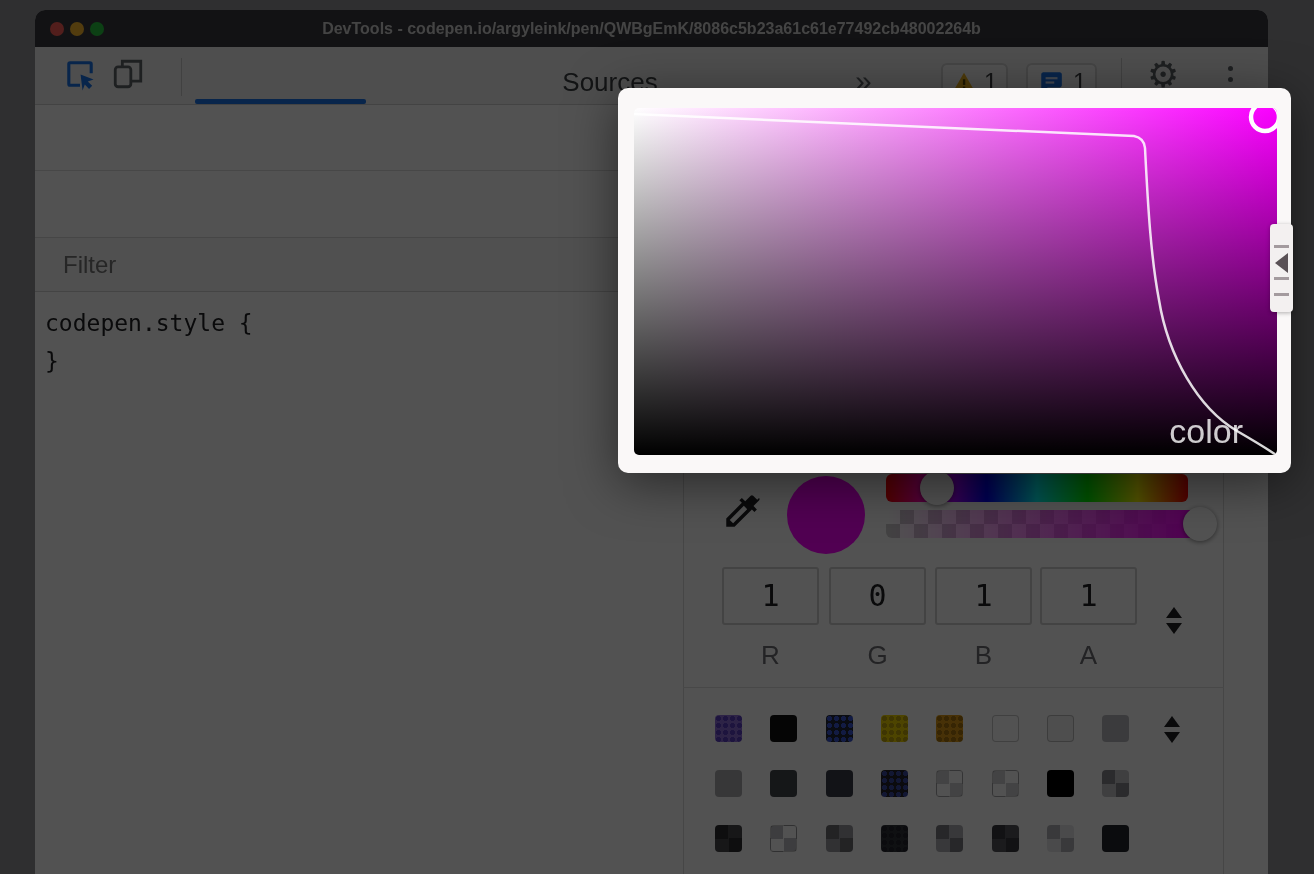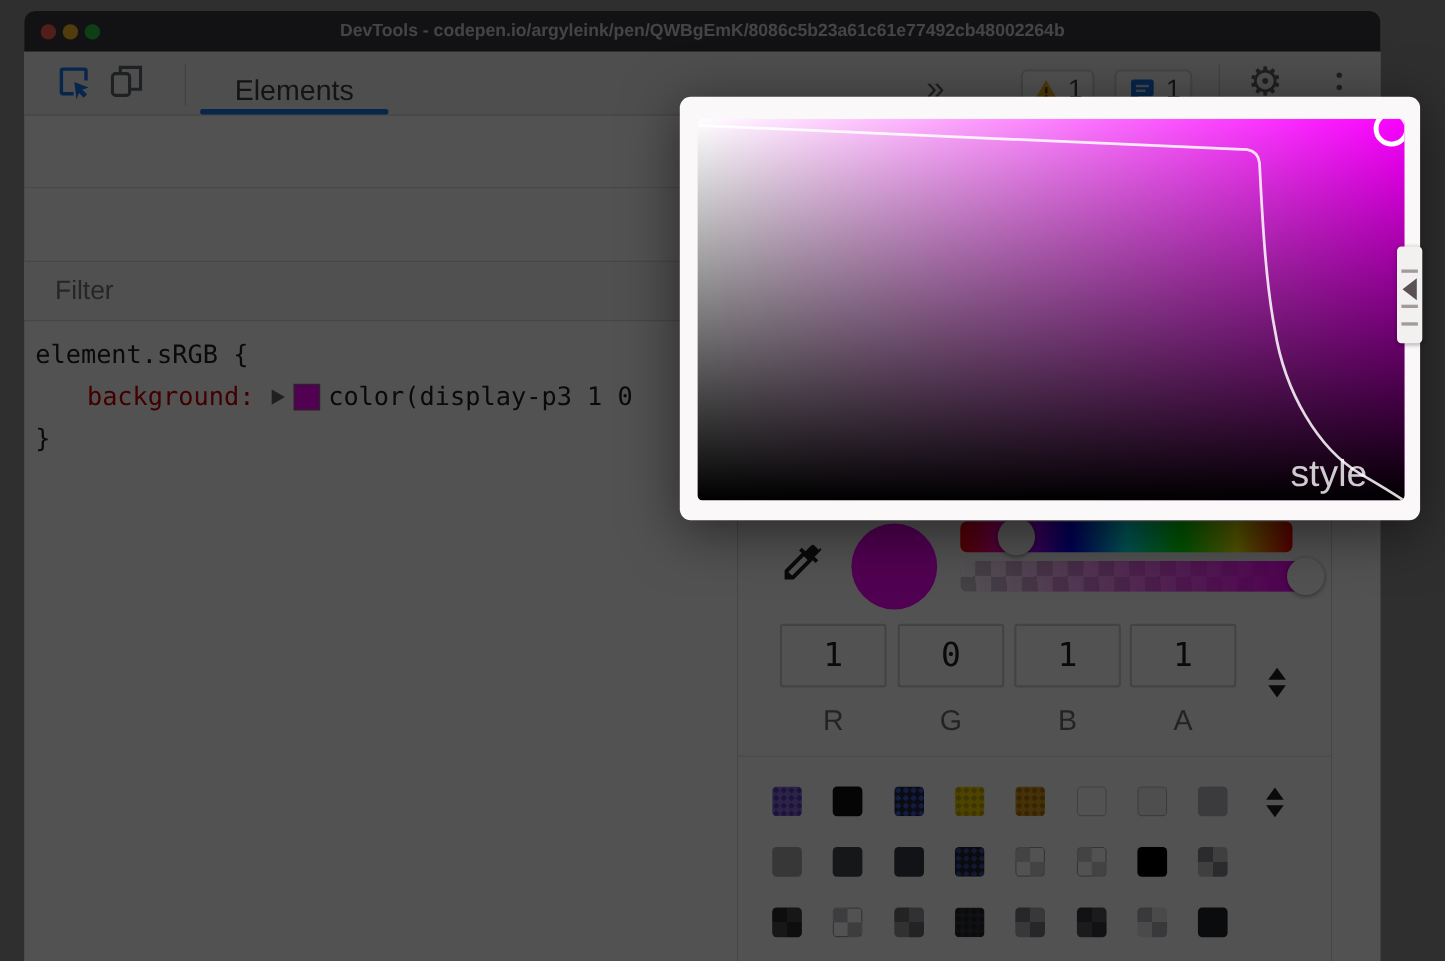--- a/index.html
+++ b/index.html
@@ -1,21 +1,21 @@
 <!DOCTYPE html>
 <html style="--accent: #1a73e8; --magenta: #fa00ff; --prop-red: #c80000; --traffic-red: #ff5f57; --traffic-yellow: #febc2e; --traffic-green: #28c840;"><head>
 <meta charset="utf-8">
 <style>
   * { margin:0; padding:0; box-sizing:border-box; }
   html,body { width:1314px; height:874px; overflow:hidden; }
   body { font-family:"Liberation Sans", sans-serif; }
   .stage { position:relative; width:1314px; height:874px; background:#919196; overflow:hidden; }
 
   
-  .window { position:absolute; left:22px; top:10px; width:1233px; height:864px;
+  .window { position:absolute; left:35px; top:10px; width:1233px; height:864px;
             background:#ffffff; border-radius:10px 10px 0 0; }
 
   .titlebar { position:absolute; left:0; top:0; width:1233px; height:37px;
               background:#3a3a3e; border-radius:10px 10px 0 0; }
   .tl-dot { position:absolute; top:12px; width:14px; height:14px; border-radius:50%; }
   .titlebar-text { position:absolute; left:0; right:0; top:0; height:37px; line-height:37px;
                    text-align:center; font-size:16px; font-weight:bold; color:#d4d4d4; }
 
   .toolbar { position:absolute; left:0; top:37px; width:1233px; height:58px;
              background:#f3f3f3; border-bottom:1px solid #cfcfcf; }
@@ -118,22 +118,22 @@
       </svg>
     </div>
     <div class="tb-icon" style="left:75px">
       <svg width="34" height="34" viewBox="0 0 24 24" fill="none" stroke="#5f6368" stroke-width="2">
         <rect x="3" y="7" width="11" height="14" rx="2"></rect>
         <path d="M8 7V3h13v14h-7"></path>
       </svg>
     </div>
     <div class="vline" style="left:146px;top:48px;height:38px"></div>
 
-    <div class="tab" style="left:160px;width:171px">Elements</div>
     <div class="tab-underline" style="left:160px;width:171px"></div>
+    <div class="tab" style="left:495px;width:160px">Sources</div>
     <div class="more-tabs" style="left:820px">»</div>
 
     <div class="badge" style="left:906px">
       <svg width="24" height="22" viewBox="0 0 24 24">
         <path d="M12 2L23 21H1z" fill="#f0b41c"></path>
         <rect x="10.8" y="9" width="2.6" height="6.2" fill="#5f4b00"></rect>
         <rect x="10.8" y="17" width="2.6" height="2.6" fill="#5f4b00"></rect>
       </svg>
       <span class="badge-num">1</span>
     </div>
@@ -154,27 +154,21 @@
       </div>
 
     <div class="hline" style="left:0;top:160px;width:1233px"></div>
 
     <div class="filter-row">
       <input type="text" placeholder="Filter" style="">
     </div>
 
     <div class="code">
       <div class="code-line">
-        <span>element.sRGB {</span>
-      </div>
-      <div class="code-line" style="padding-left:47px">
-        <span class="prop">background:</span>
-        <span class="disc-tri"></span>
-        <span class="css-swatch"></span>
-        <span class="val">color(display-p3 1 0</span>
+        <span>codepen.style {</span>
       </div>
       <div class="code-line">
         <span>}</span>
       </div>
     </div>
 
     <div class="picker-panel"></div>
 
     <div class="eyedropper">
       <svg width="42" height="46" viewBox="0 0 24 24" fill="#202124">
@@ -236,21 +230,21 @@
   </div>
 
   <div class="dim-overlay"></div>
 
   <div class="popup">
     <div class="gamut-area">
       <svg class="gamut-svg" width="643" height="347" viewBox="0 0 643 347" preserveAspectRatio="none">
         <path d="M 0 6 L 500 28 Q 510 30 511 40 C 514 100 517 150 525 192 C 534 248 564 300 603 323 C 622 334 637 343 648 351" fill="none" stroke="rgba(255,255,255,0.85)" stroke-width="2.5"></path>
         <circle cx="631" cy="9" r="14" fill="none" stroke="#ffffff" stroke-width="4.5"></circle>
       </svg>
-      <div class="gamut-label">style</div>
+      <div class="gamut-label">color</div>
     </div>
   </div>
 
   <div class="scroll-tab">
     <div class="bar" style="top:21px"></div>
     <div class="tri-left"></div>
     <div class="bar" style="top:53px"></div>
     <div class="bar" style="top:69px"></div>
   </div>
 

